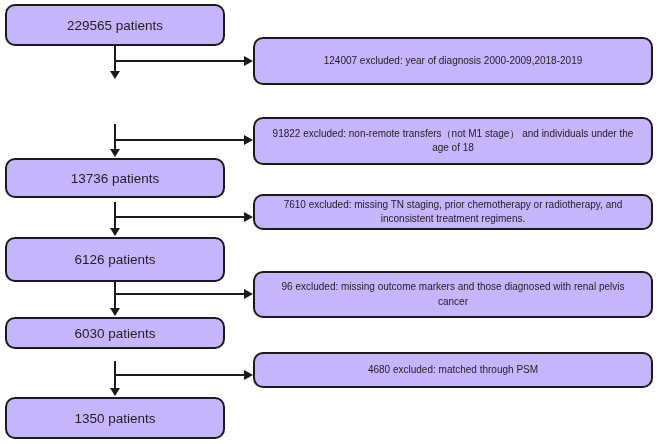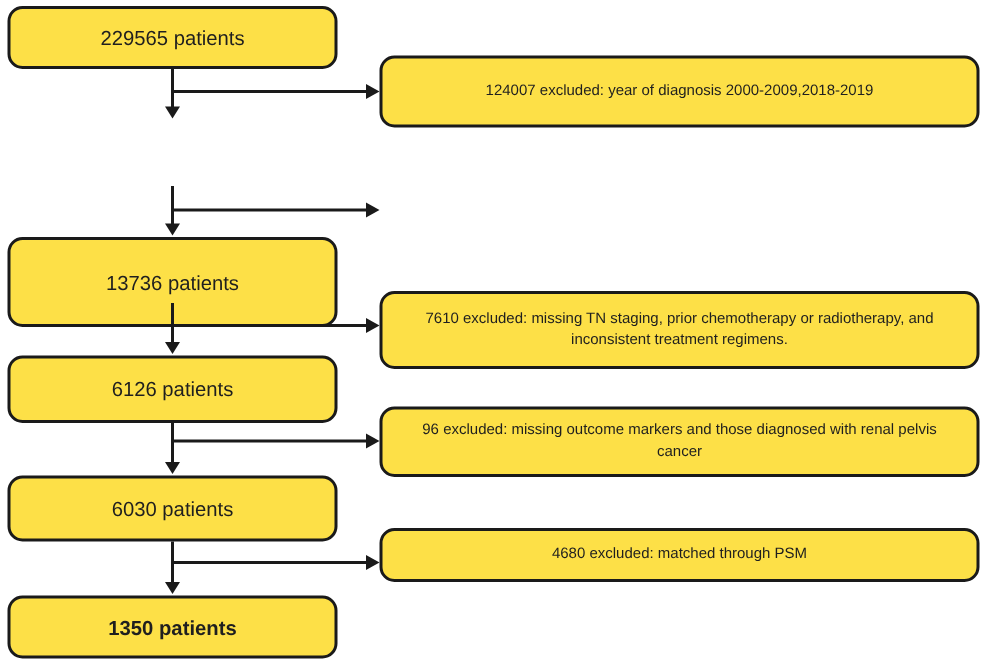--- a/index.html
+++ b/index.html
@@ -12,21 +12,21 @@
     width: 660px;
     height: 444px;
     background: #ffffff;
     overflow: hidden;
   }
   .box {
     position: absolute;
     box-sizing: border-box;
     border: 2px solid #1a1a1a;
     border-radius: 10px;
-    background: #fde047;
+    background: #c4b5fd;
     color: #1f1f1f;
     display: flex;
     align-items: center;
     justify-content: center;
     text-align: center;
   }
   .box.left {
     left: 5px;
     width: 220px;
     font-size: 13.5px;
@@ -60,37 +60,40 @@
   }
 </style>
 </head>
 <body>
 
 <div class="canvas">
 
   <div class="box left" style="top:4px;  height:42px;">
     <span>229565 patients</span>
   </div>
-  <div class="box left" style="top:158px; height:60px;text-align:right;">
+  <div class="box left" style="top:158px; height:40px;text-align:right;">
     <span>13736 patients</span>
   </div>
   <div class="box left" style="top:237px; height:45px;justify-content:center;">
     <span>6126 patients</span>
   </div>
-  <div class="box left" style="top:317px; height:44px;">
+  <div class="box left" style="top:317px; height:32px;">
     <span>6030 patients</span>
   </div>
-  <div class="box left" style="top:397px; height:42px;font-weight:bold;">
+  <div class="box left" style="top:397px; height:42px;">
     <span>1350 patients</span>
   </div>
 
   <div class="box right" style="top:37px;  height:48px;">
     <span>124007 excluded: year of diagnosis 2000-2009,2018-2019</span>
   </div>
-  <div class="box right" style="top:194px; height:52px;">
+  <div class="box right" style="top:117px; height:48px;">
+    <span>91822 excluded: non-remote transfers（not M1 stage） and individuals under the age of 18</span>
+  </div>
+  <div class="box right" style="top:194px; height:36px;">
     <span>7610 excluded: missing TN staging, prior chemotherapy or radiotherapy, and inconsistent treatment regimens.</span>
   </div>
   <div class="box right" style="top:271px; height:47px;text-align:center;">
     <span>96 excluded: missing outcome markers and those diagnosed with renal pelvis cancer</span>
   </div>
   <div class="box right" style="top:352px; height:36px;">
     <span>4680 excluded: matched through PSM</span>
   </div>
 
   <div class="vline" style="left:114px; top:46px;  height:26px;"></div>

